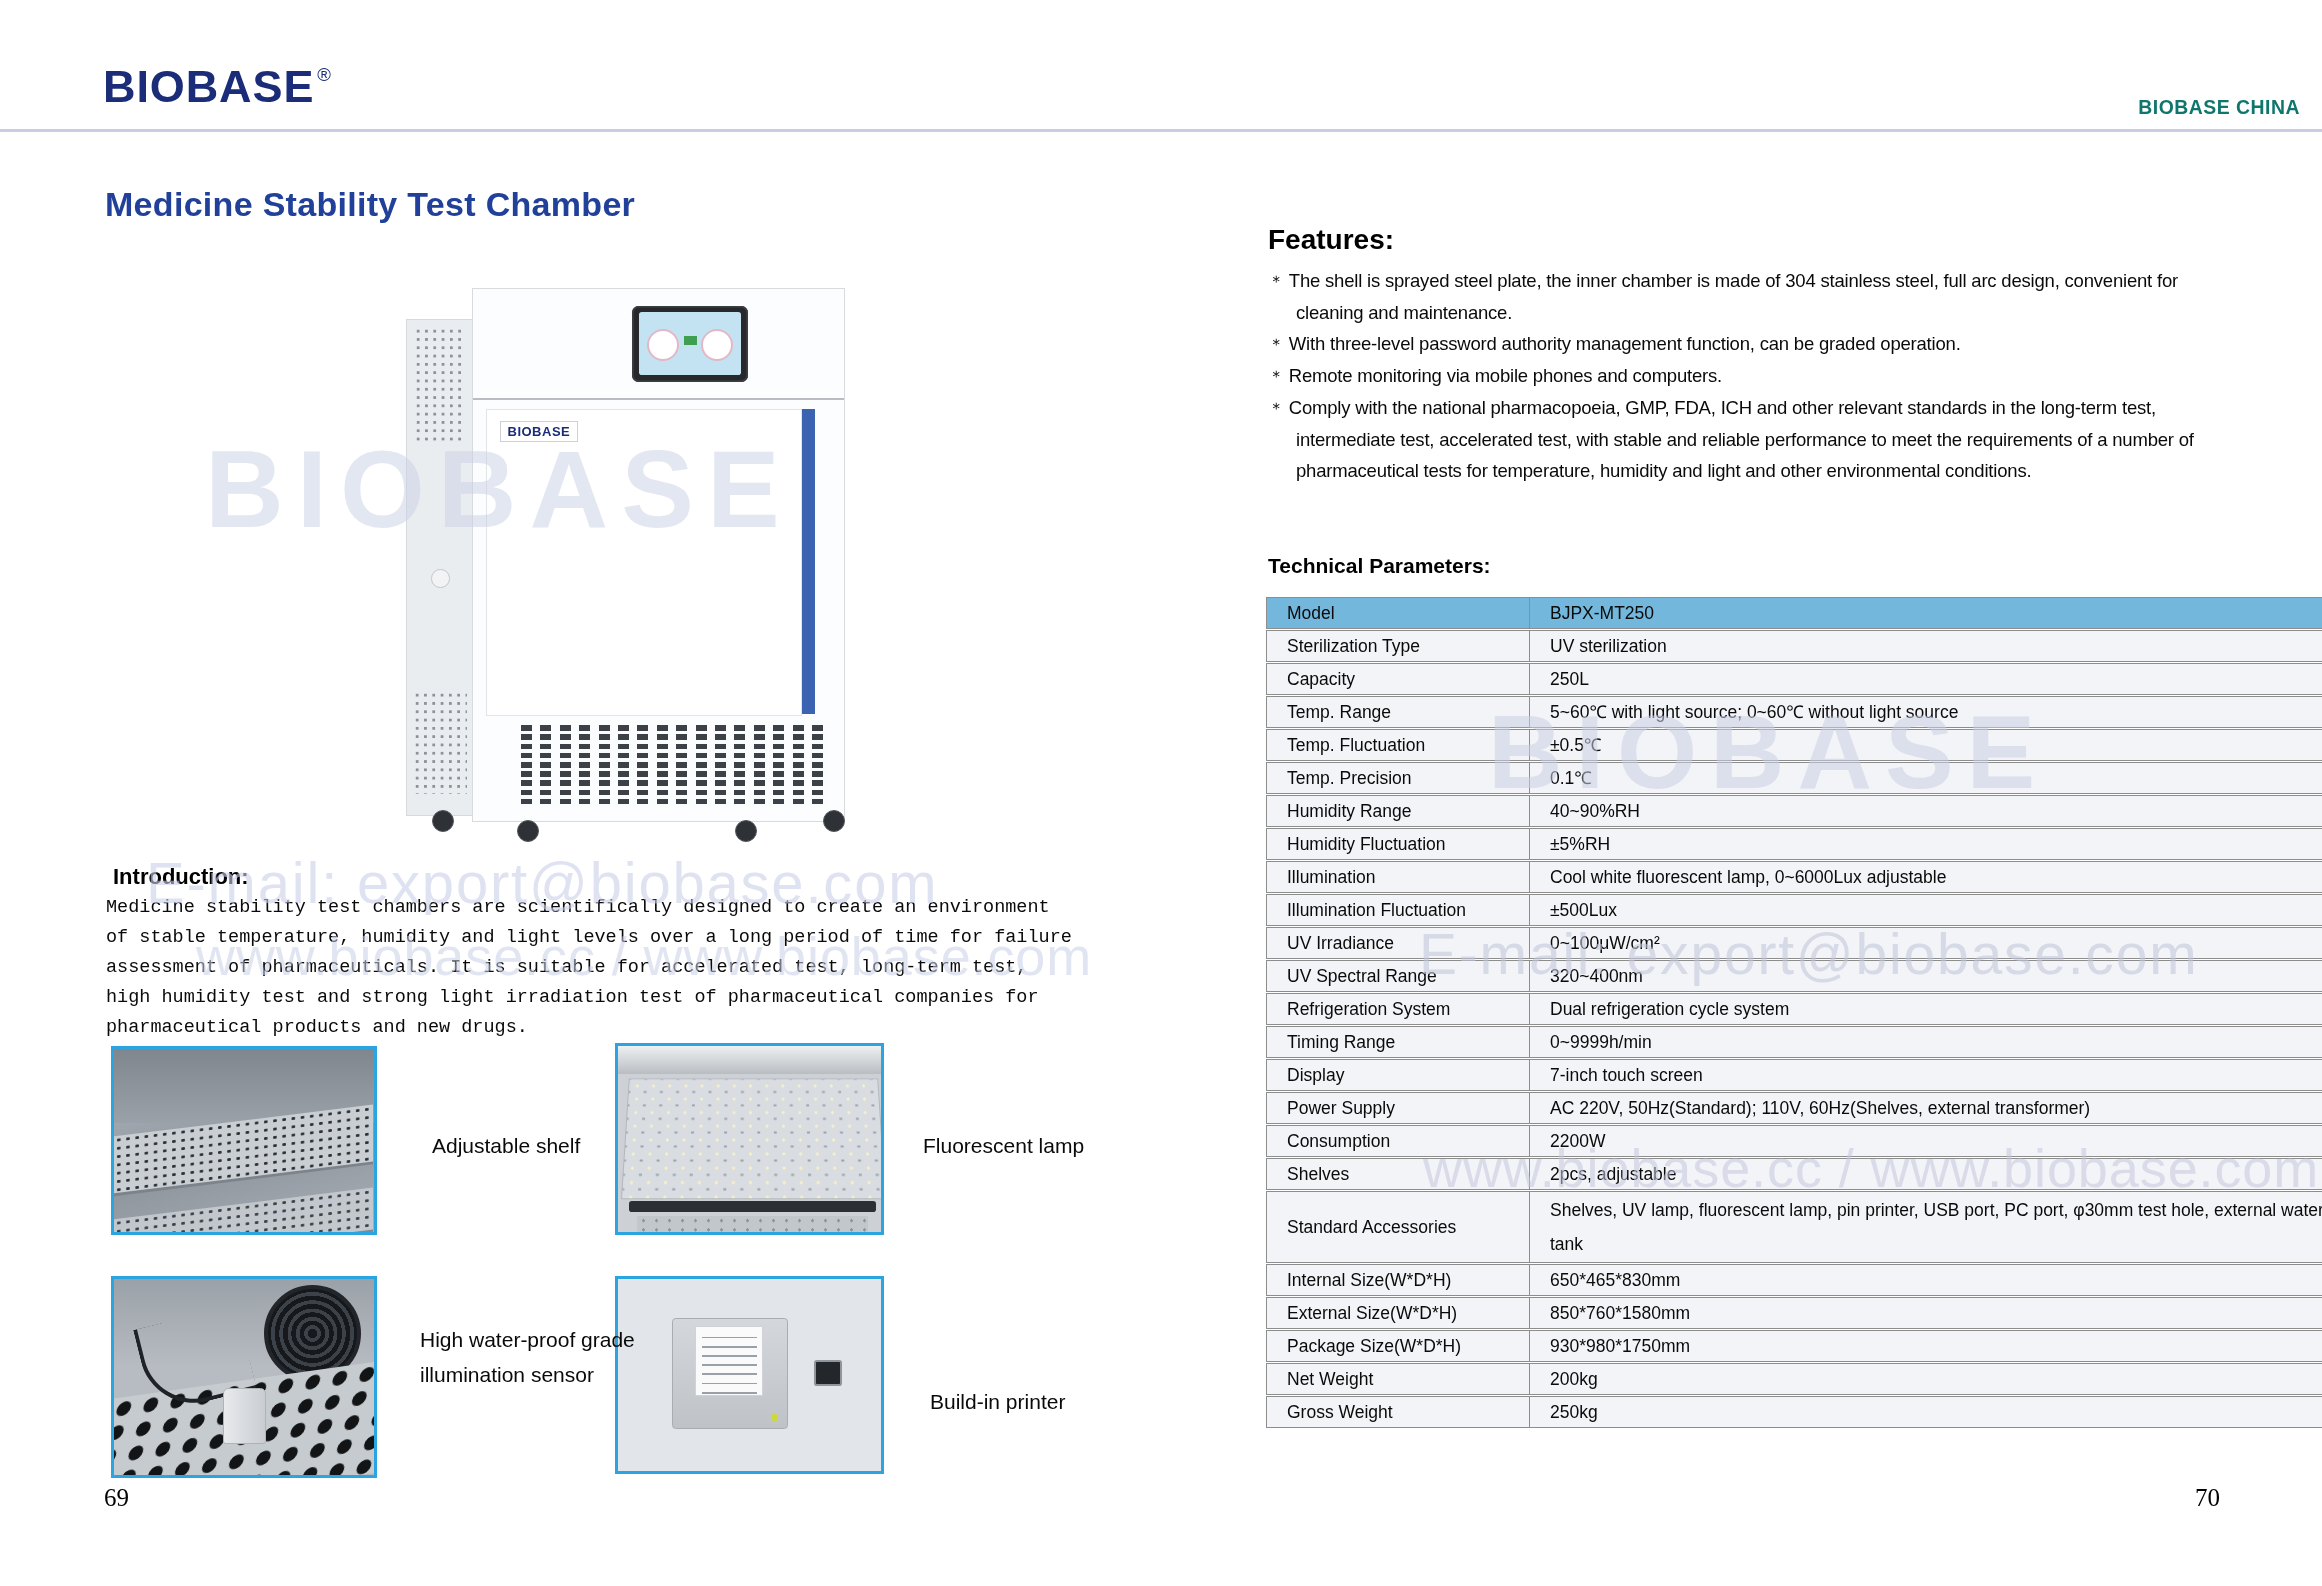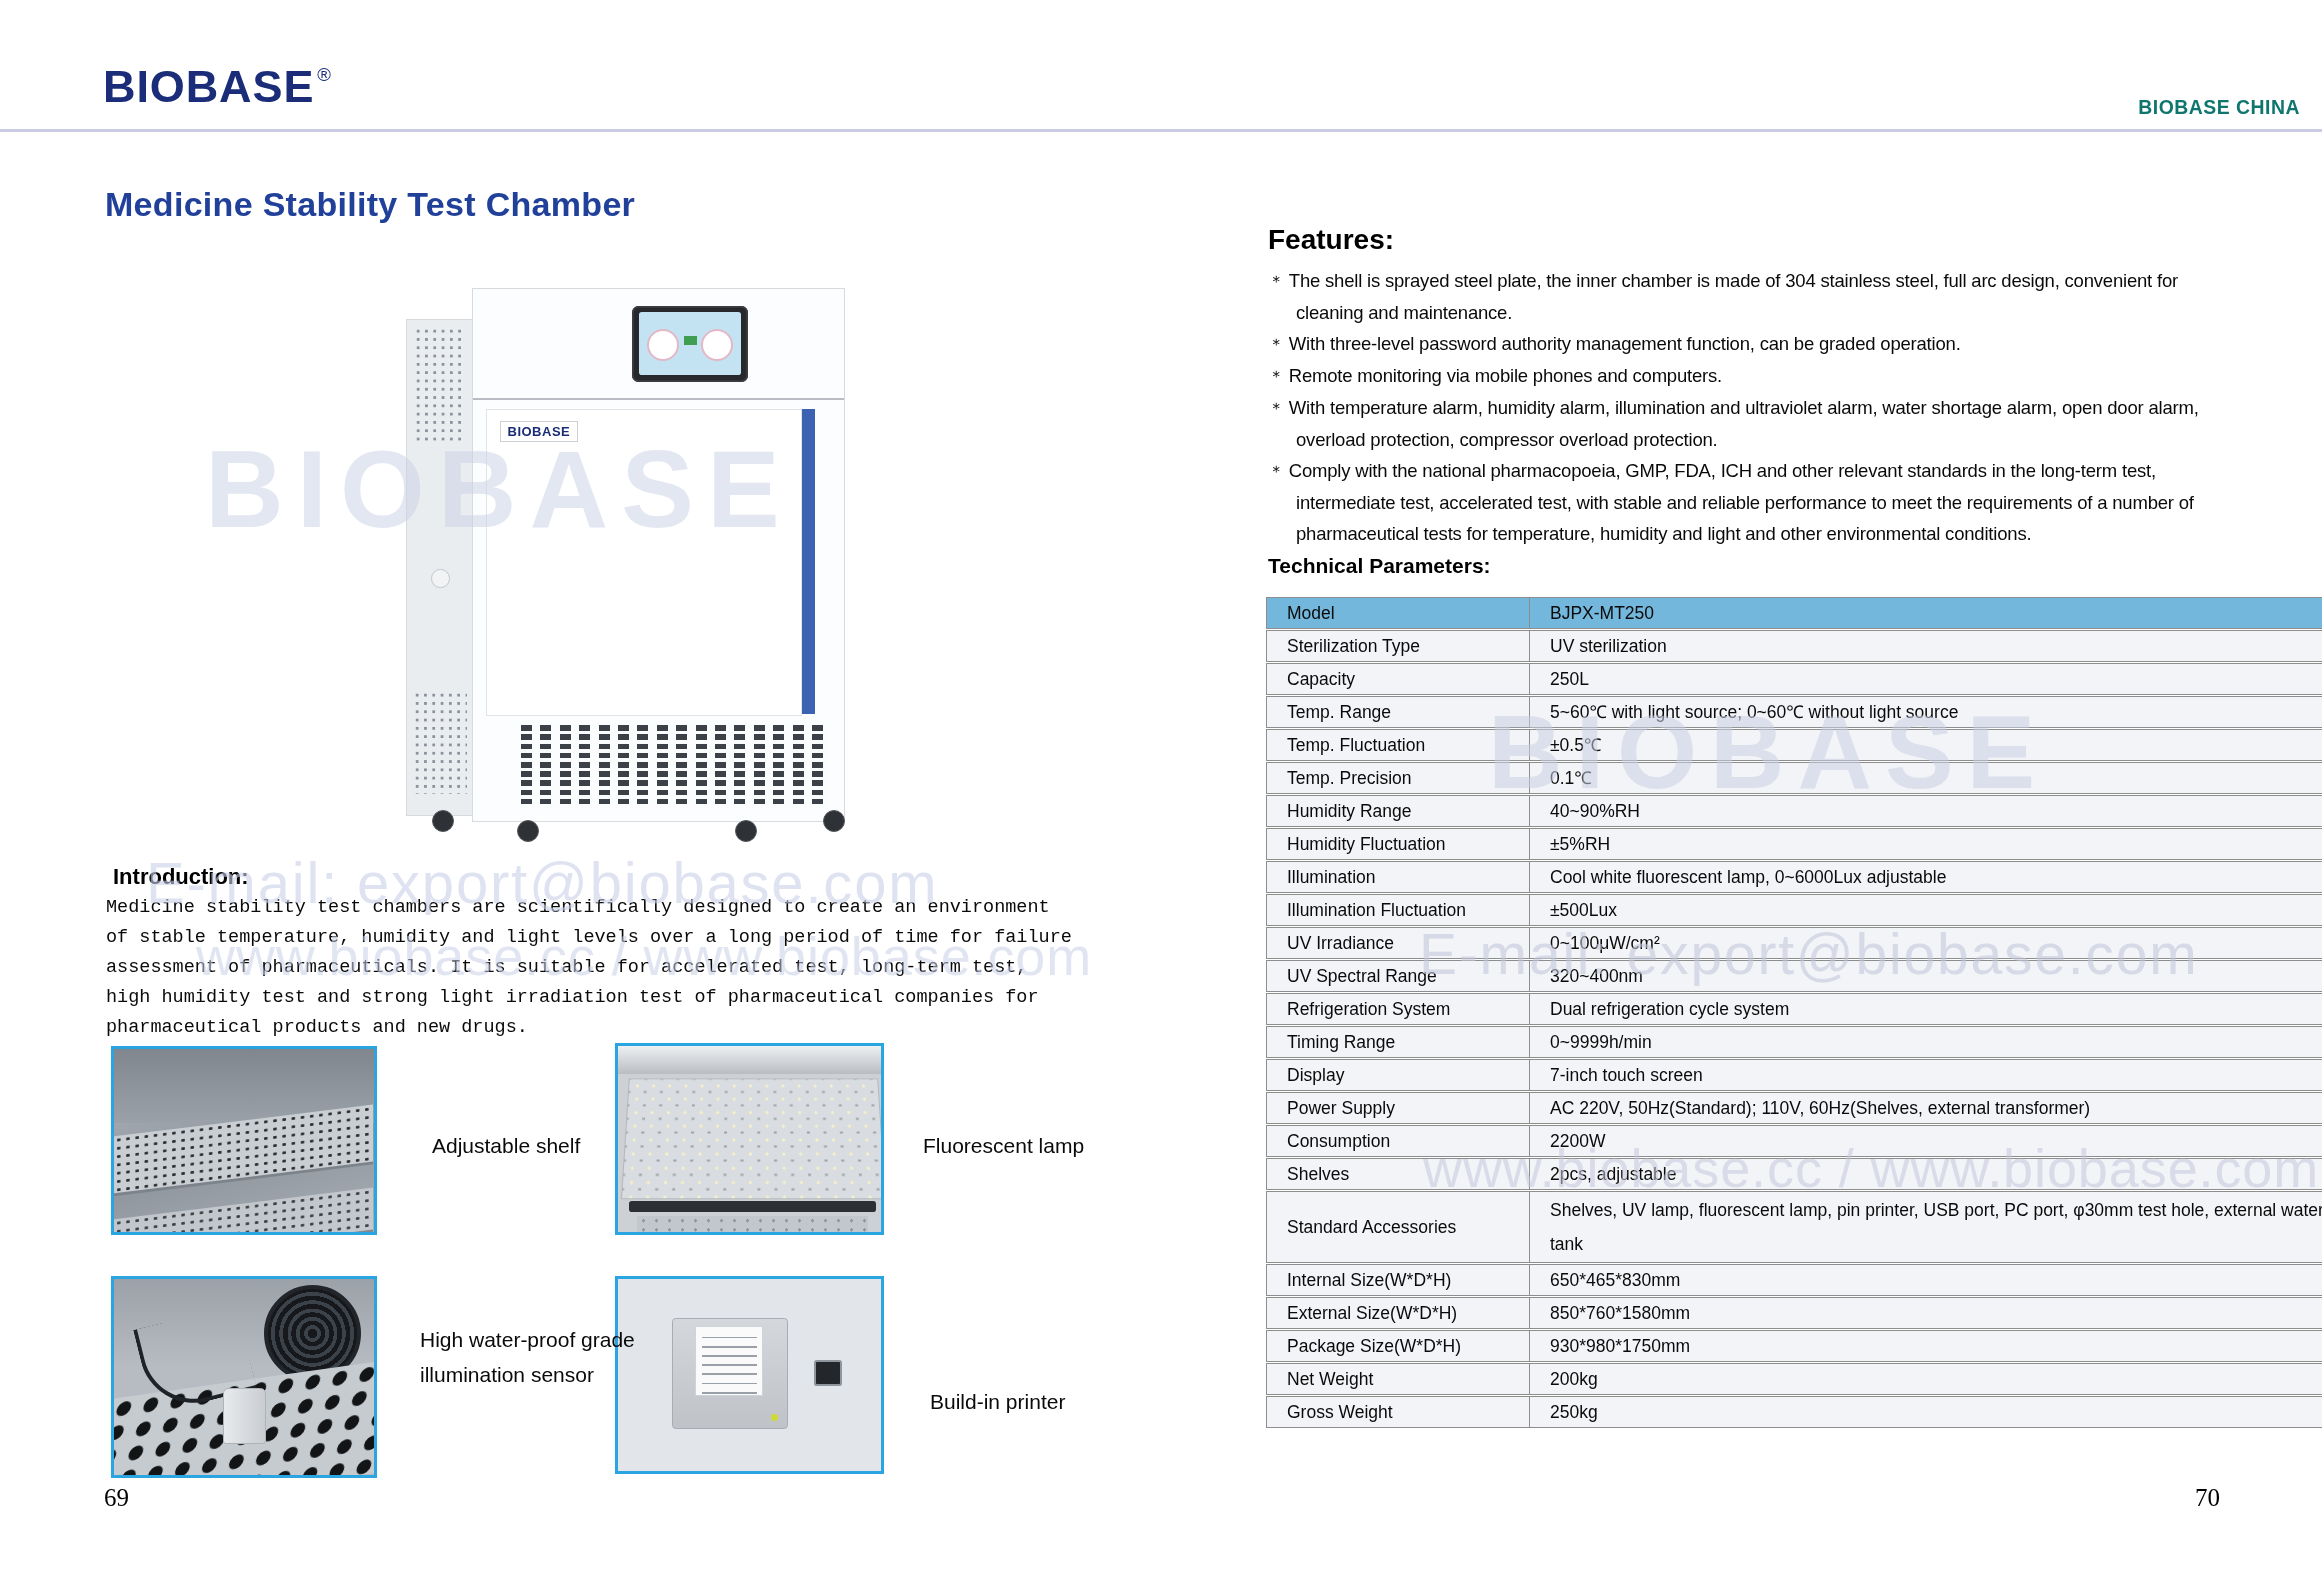--- a/index.html
+++ b/index.html
@@ -189,21 +189,20 @@
   <div class="photo-label lab3">High water-proof grade illumination sensor</div>
   <div class="photo-label lab4">Build-in printer</div>
 
   <div class="page-num pn-left">69</div>
 
   <div class="features-heading">Features:</div>
   <ul class="features-list" id="features-list">
       <li><span class="fmark">＊ </span><span>The shell is sprayed steel plate, the inner chamber is made of 304 stainless steel, full arc design, convenient for cleaning and maintenance.</span></li>
       <li><span class="fmark">＊ </span><span>With three-level password authority management function, can be graded operation.</span></li>
       <li><span class="fmark">＊ </span><span>Remote monitoring via mobile phones and computers.</span></li>
-      <li><span class="fmark">＊ </span><span>With temperature alarm, humidity alarm, illumination and ultraviolet alarm, water shortage alarm, open door alarm, overload protection, compressor overload protection.</span></li>
       <li><span class="fmark">＊ </span><span>Comply with the national pharmacopoeia, GMP, FDA, ICH and other relevant standards in the long-term test, intermediate test, accelerated test, with stable and reliable performance to meet the requirements of a number of pharmaceutical tests for temperature, humidity and light and other environmental conditions.</span></li>
     </ul>
 
   <div class="tech-heading">Technical Parameters:</div>
   <table class="params">
     <tbody id="params-tbody">
         <tr class="hrow">
           <td>Model</td>
           <td>BJPX-MT250</td>
         </tr>

